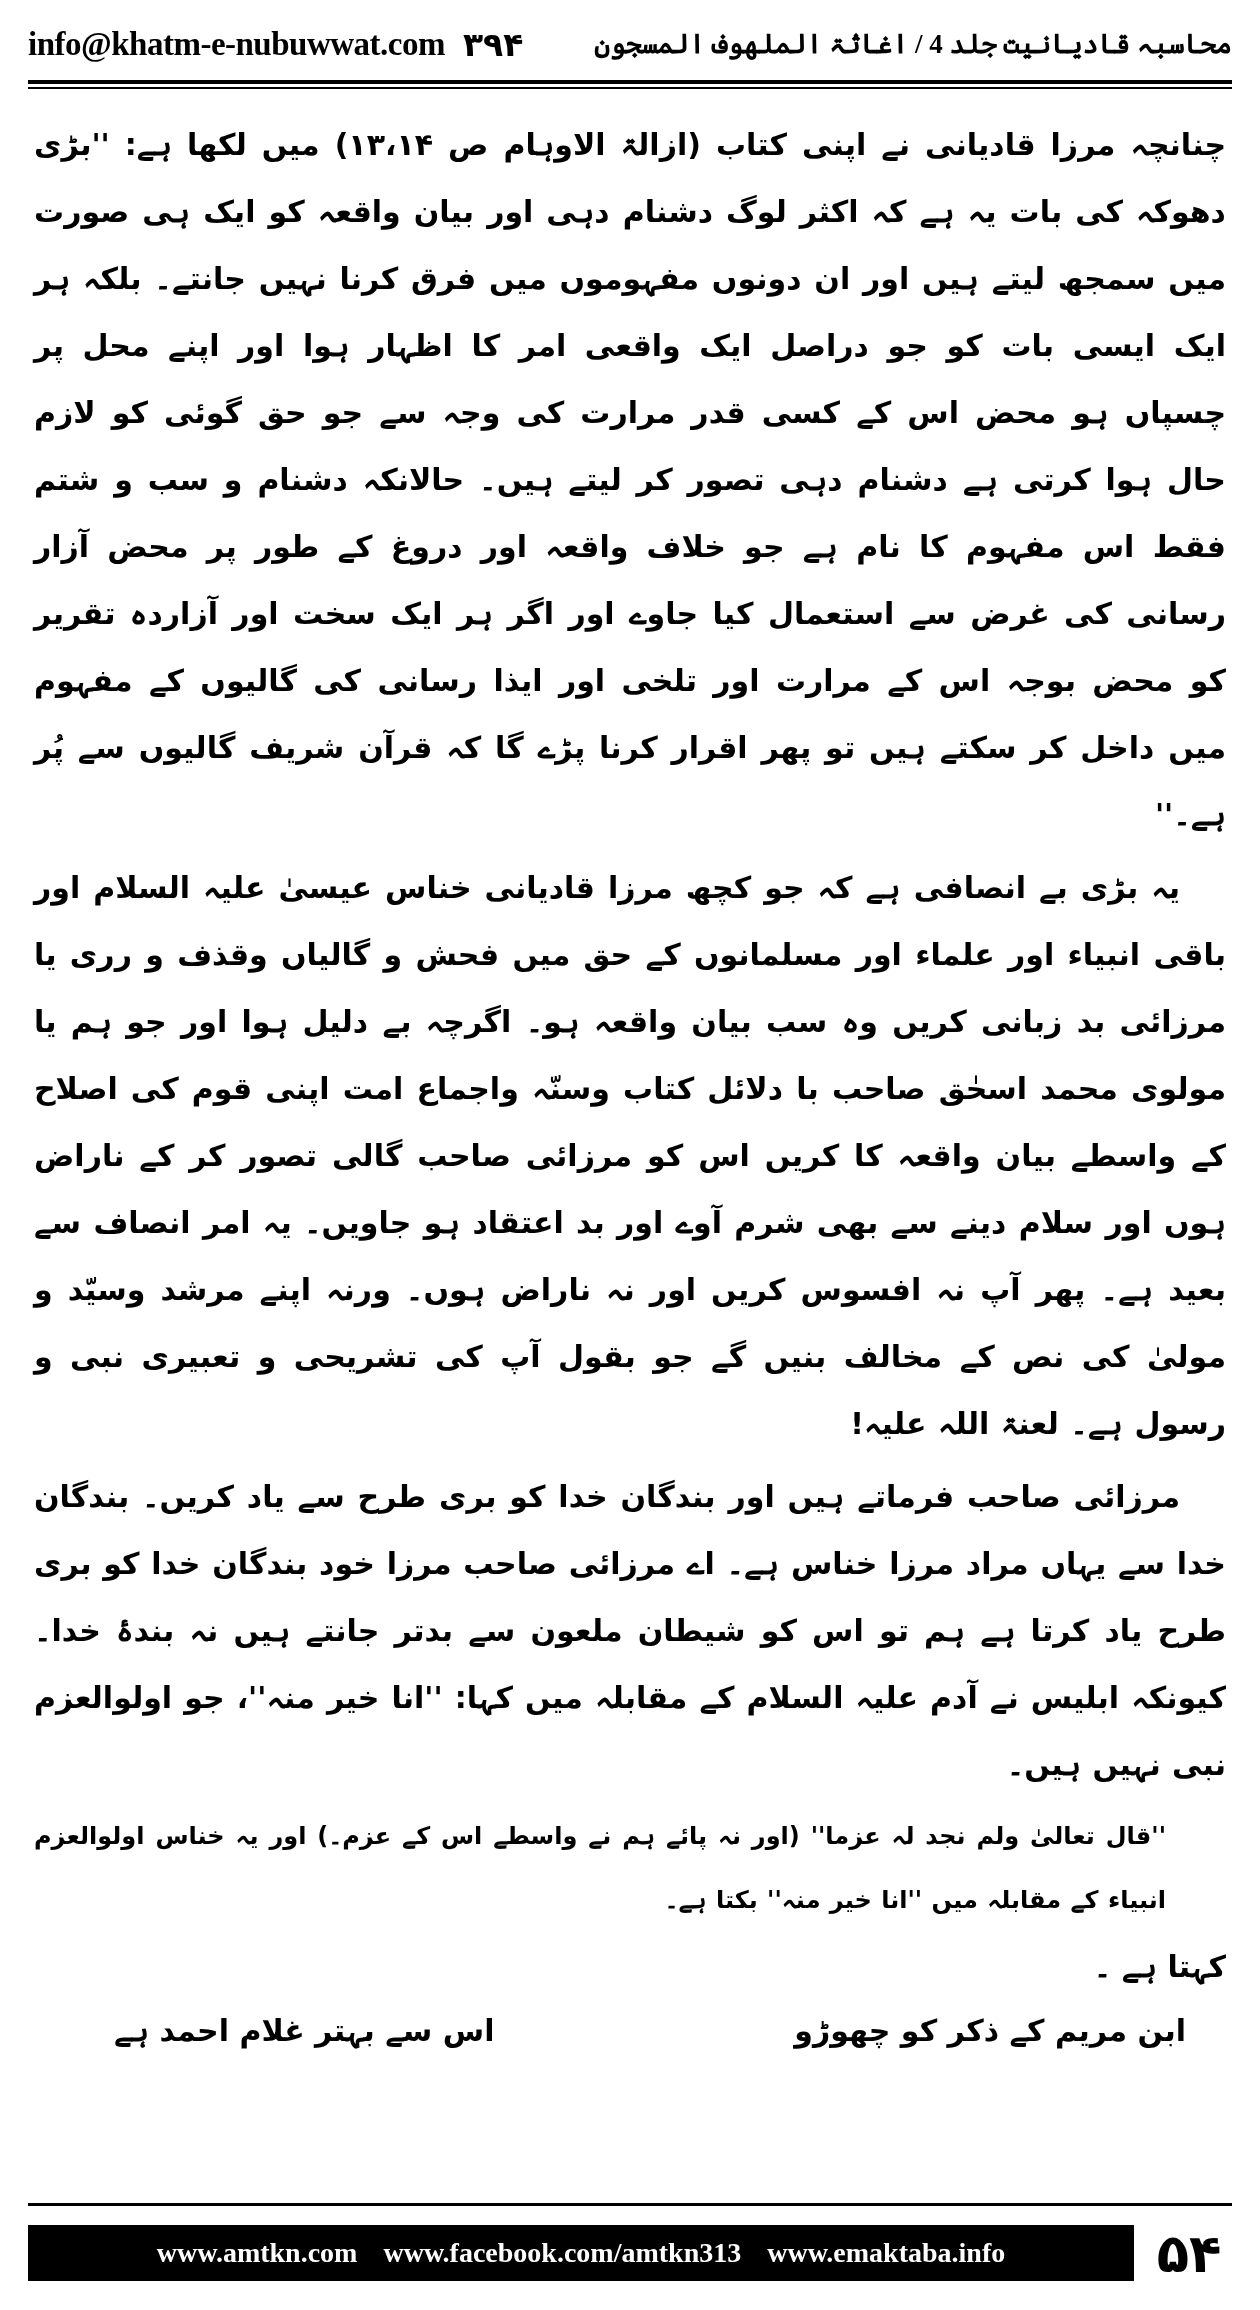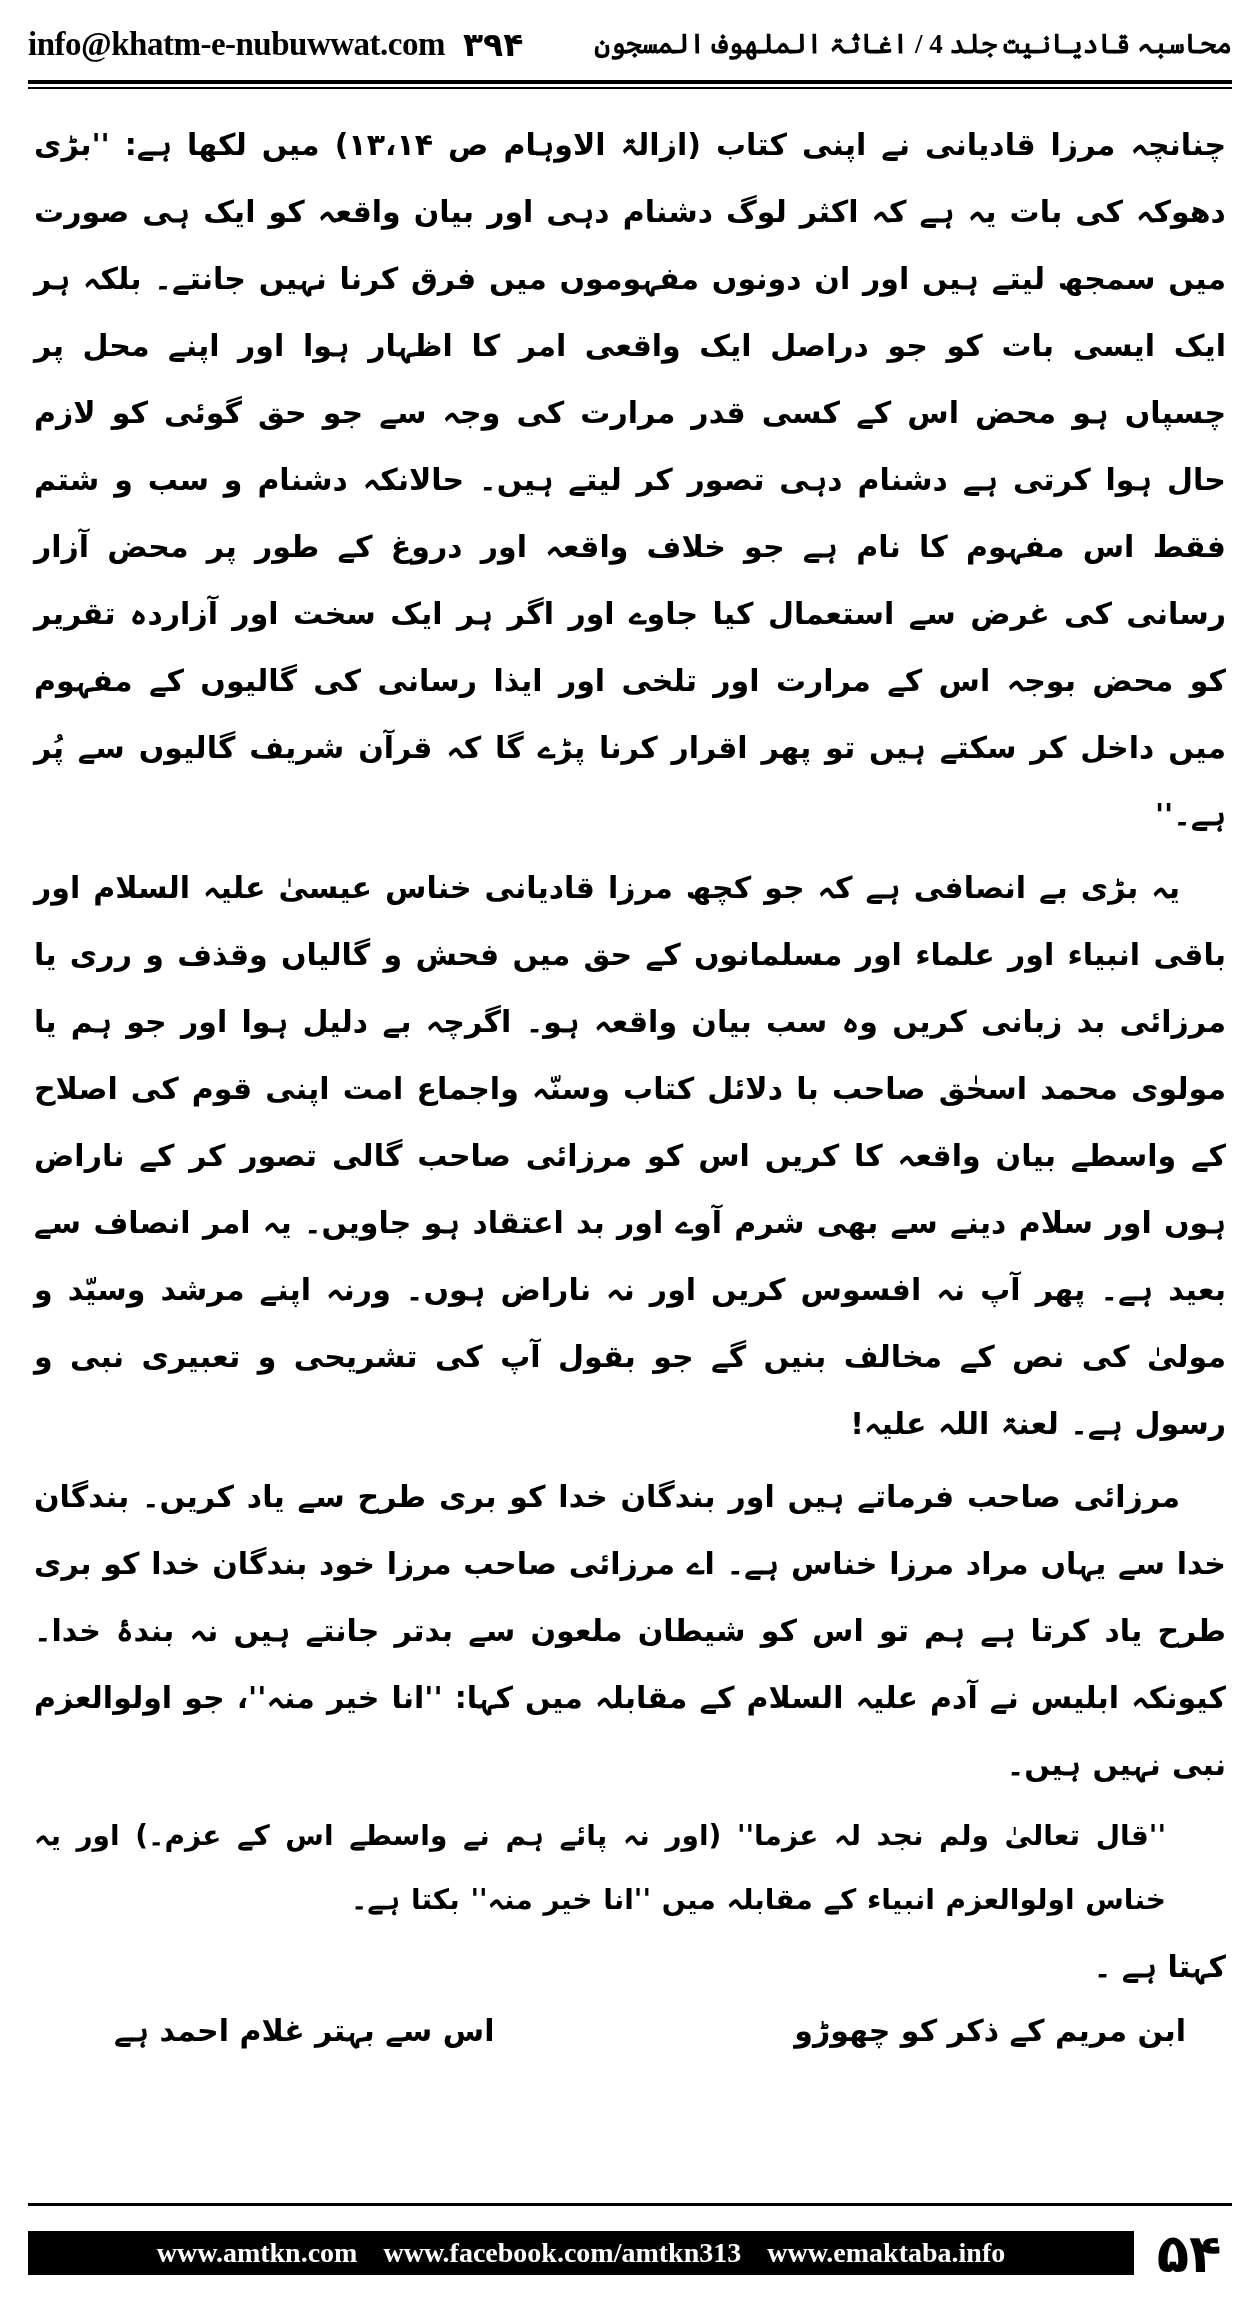--- a/index.html
+++ b/index.html
@@ -91,21 +91,21 @@
     margin: 0 0 6px 0;
     direction: rtl;
     text-align: justify;
     text-align-last: right;
     word-spacing: 1px;
   }
   .para.indent {
     text-indent: 46px;
   }
   .para.small {
-    font-size: 28px;
+    font-size: 24px;
     line-height: 64px;
   }
   .para.left-ind {
     text-indent: 0;
     padding-right: 60px;
   }
 
   
   .couplet {
     display: flex;
@@ -143,21 +143,21 @@
     flex-direction: row;
     align-items: center;
     box-sizing: border-box;
     padding: 0 28px;
     gap: 12px;
   }
   .footer-band {
     flex: 1 1 auto;
     background: #000;
     color: #fff;
-    height: 44px;
+    height: 56px;
     display: flex;
     align-items: center;
     justify-content: center;
     gap: 26px;
     direction: ltr;
     font-family: "Liberation Serif", serif;
     font-size: 28px;
     font-weight: bold;
     letter-spacing: 0px;
   }

